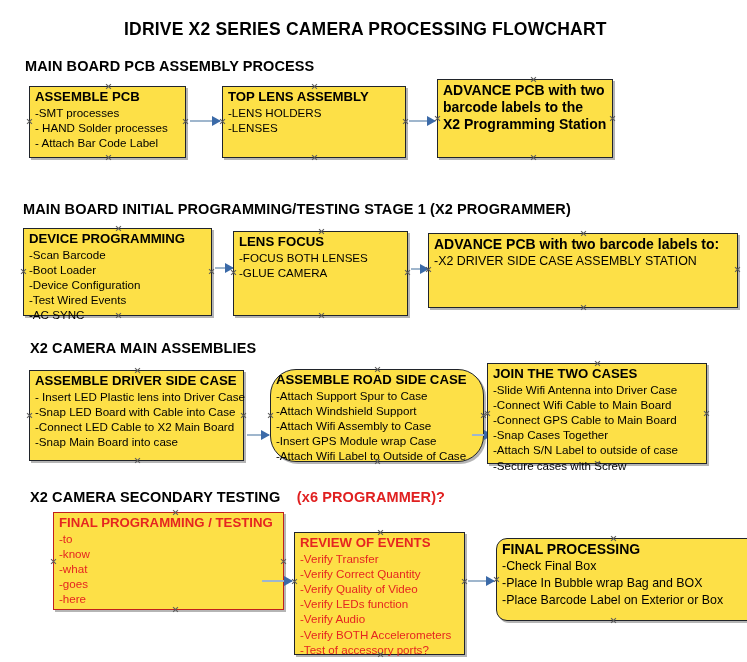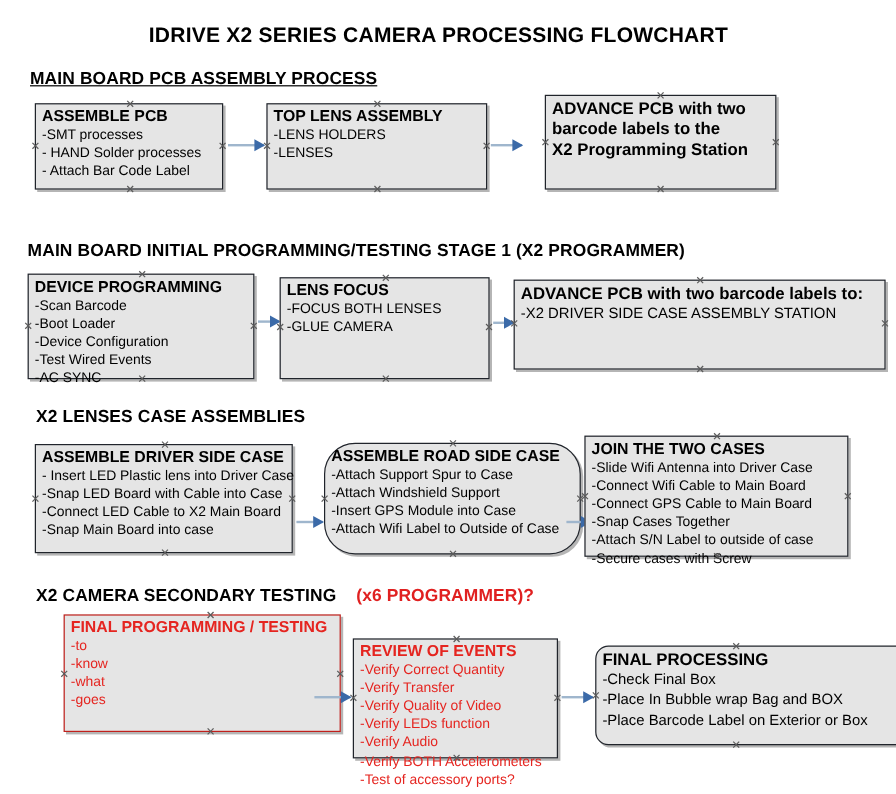--- a/index.html
+++ b/index.html
@@ -26,21 +26,21 @@
     font-weight:bold;
     font-size:14.5px;
     color:#000;
     white-space:nowrap;
     letter-spacing:.1px;
   }
   .section-head .red-part{color:#e02020;}
 
   .node{
     position:absolute;
-    background:#e5e5e5;
+    background:#fde047;
     border:1.3px solid #20242b;
     box-sizing:border-box;
     box-shadow:2px 2px 0 rgba(120,120,120,.55);
     padding:2px 4px 2px 5px;
     overflow:visible;
   }
   .node.red-border{border-color:#c0201c;}
   .node .hd{
     font-weight:bold;
     font-size:13.2px;
@@ -83,21 +83,21 @@
     border-left:9px solid #3b6aa8;
   }
 </style>
 </head>
 <body>
 
 <div id="canvas">
 
   <div class="title" style="left:124px;top:19px;">IDRIVE X2  SERIES CAMERA PROCESSING FLOWCHART</div>
 
-  <div class="section-head" style="left:25px;top:58px;text-decoration:underline;">
+  <div class="section-head" style="left:25px;top:58px;">
     <span>MAIN BOARD PCB ASSEMBLY PROCESS</span>
   </div>
 
   <div class="node" style="left:29px;top:86px;width:157px;height:72px;">
     <div class="hd">ASSEMBLE PCB</div>
     <div class="ln">-SMT processes</div>
     <div class="ln">- HAND Solder processes</div>
     <div class="ln">- Attach Bar Code Label</div>
     <div class="handle" style="left:75px;top:-4px;"></div>
     <div class="handle" style="left:75px;bottom:-4px;"></div>
@@ -116,21 +116,21 @@
     <div class="handle" style="left:88px;top:-4px;"></div>
     <div class="handle" style="left:88px;bottom:-4px;"></div>
     <div class="handle" style="left:-4px;top:31px;"></div>
     <div class="handle" style="right:-4px;top:31px;"></div>
   </div>
 
   <div class="conn" style="left:409px;top:120px;width:26px;">
     <span class="head"></span>
   </div>
 
-  <div class="node hd-big" style="left:437px;top:79px;width:193px;height:79px;margin-left:17px;">
+  <div class="node hd-big" style="left:437px;top:79px;width:176px;height:79px;">
     <div class="hd">ADVANCE PCB with two</div>
     <div class="hd">barcode labels to the</div>
     <div class="hd"> X2 Programming Station</div>
     <div class="handle" style="left:92px;top:-4px;"></div>
     <div class="handle" style="left:92px;bottom:-4px;"></div>
     <div class="handle" style="left:-4px;top:35px;"></div>
     <div class="handle" style="right:-4px;top:35px;"></div>
   </div>
 
   <div class="section-head" style="left:23px;top:201px;">
@@ -171,21 +171,21 @@
   <div class="node hd-big" style="left:428px;top:233px;width:310px;height:75px;">
     <div class="hd">ADVANCE PCB with two barcode labels to:</div>
     <div class="ln">-X2 DRIVER  SIDE  CASE  ASSEMBLY STATION</div>
     <div class="handle" style="left:151px;top:-4px;"></div>
     <div class="handle" style="left:151px;bottom:-4px;"></div>
     <div class="handle" style="left:-4px;top:32px;"></div>
     <div class="handle" style="right:-4px;top:32px;"></div>
   </div>
 
   <div class="section-head" style="left:30px;top:340px;">
-    <span>X2 LENSES CASE ASSEMBLIES</span>
+    <span>X2 CAMERA MAIN ASSEMBLIES</span>
   </div>
 
   <div class="node" style="left:29px;top:370px;width:215px;height:91px;">
     <div class="hd">ASSEMBLE DRIVER SIDE CASE</div>
     <div class="ln">- Insert LED Plastic lens into Driver Case</div>
     <div class="ln">-Snap LED Board with Cable into Case</div>
     <div class="ln">-Connect LED Cable to X2 Main Board</div>
     <div class="ln">-Snap Main Board into case</div>
     <div class="handle" style="left:104px;top:-4px;"></div>
     <div class="handle" style="left:104px;bottom:-4px;"></div>
@@ -194,21 +194,22 @@
   </div>
 
   <div class="conn" style="left:247px;top:434px;width:22px;">
     <span class="head"></span>
   </div>
 
   <div class="node" style="left:270px;top:369px;width:214px;height:93px;border-radius:26px;">
     <div class="hd">ASSEMBLE ROAD SIDE CASE</div>
     <div class="ln">-Attach Support Spur to Case</div>
     <div class="ln">-Attach Windshield Support</div>
-    <div class="ln">-Insert GPS Module into Case</div>
+    <div class="ln">-Attach Wifi Assembly to Case</div>
+    <div class="ln">-Insert GPS Module wrap Case</div>
     <div class="ln">-Attach Wifi Label to Outside of Case</div>
     <div class="handle" style="left:103px;top:-4px;"></div>
     <div class="handle" style="left:103px;bottom:-4px;"></div>
     <div class="handle" style="left:-4px;top:42px;"></div>
     <div class="handle" style="right:-4px;top:42px;"></div>
   </div>
 
   <div class="conn" style="left:472px;top:434px;width:20px;">
     <span class="head"></span>
   </div>
@@ -232,34 +233,35 @@
     <span>&nbsp;&nbsp;</span>
     <span class="red-part">(x6 PROGRAMMER)?</span>
   </div>
 
   <div class="node red red-border" style="left:14px;top:512px;width:231px;height:98px;margin-left:39px;">
     <div class="hd">FINAL PROGRAMMING / TESTING</div>
     <div class="ln">-to</div>
     <div class="ln">-know</div>
     <div class="ln">-what</div>
     <div class="ln">-goes</div>
+    <div class="ln">-here</div>
     <div class="handle" style="left:118px;top:-4px;"></div>
     <div class="handle" style="left:118px;bottom:-4px;"></div>
     <div class="handle" style="left:-4px;top:45px;"></div>
     <div class="handle" style="right:-4px;top:45px;"></div>
   </div>
 
   <div class="conn" style="left:262px;top:580px;width:30px;">
     <span class="head"></span>
   </div>
 
-  <div class="node red" style="left:294px;top:532px;width:171px;height:100px;">
+  <div class="node red" style="left:294px;top:532px;width:171px;height:123px;">
     <div class="hd">REVIEW OF EVENTS</div>
+    <div class="ln">-Verify Transfer</div>
     <div class="ln">-Verify Correct Quantity</div>
-    <div class="ln">-Verify Transfer</div>
     <div class="ln">-Verify Quality of Video</div>
     <div class="ln">-Verify LEDs function</div>
     <div class="ln">-Verify Audio</div>
     <div class="ln">-Verify BOTH Accelerometers</div>
     <div class="ln">-Test of accessory ports?</div>
     <div class="handle" style="left:82px;top:-4px;"></div>
     <div class="handle" style="left:82px;bottom:-4px;"></div>
     <div class="handle" style="left:-4px;top:45px;"></div>
     <div class="handle" style="right:-4px;top:45px;"></div>
   </div>

